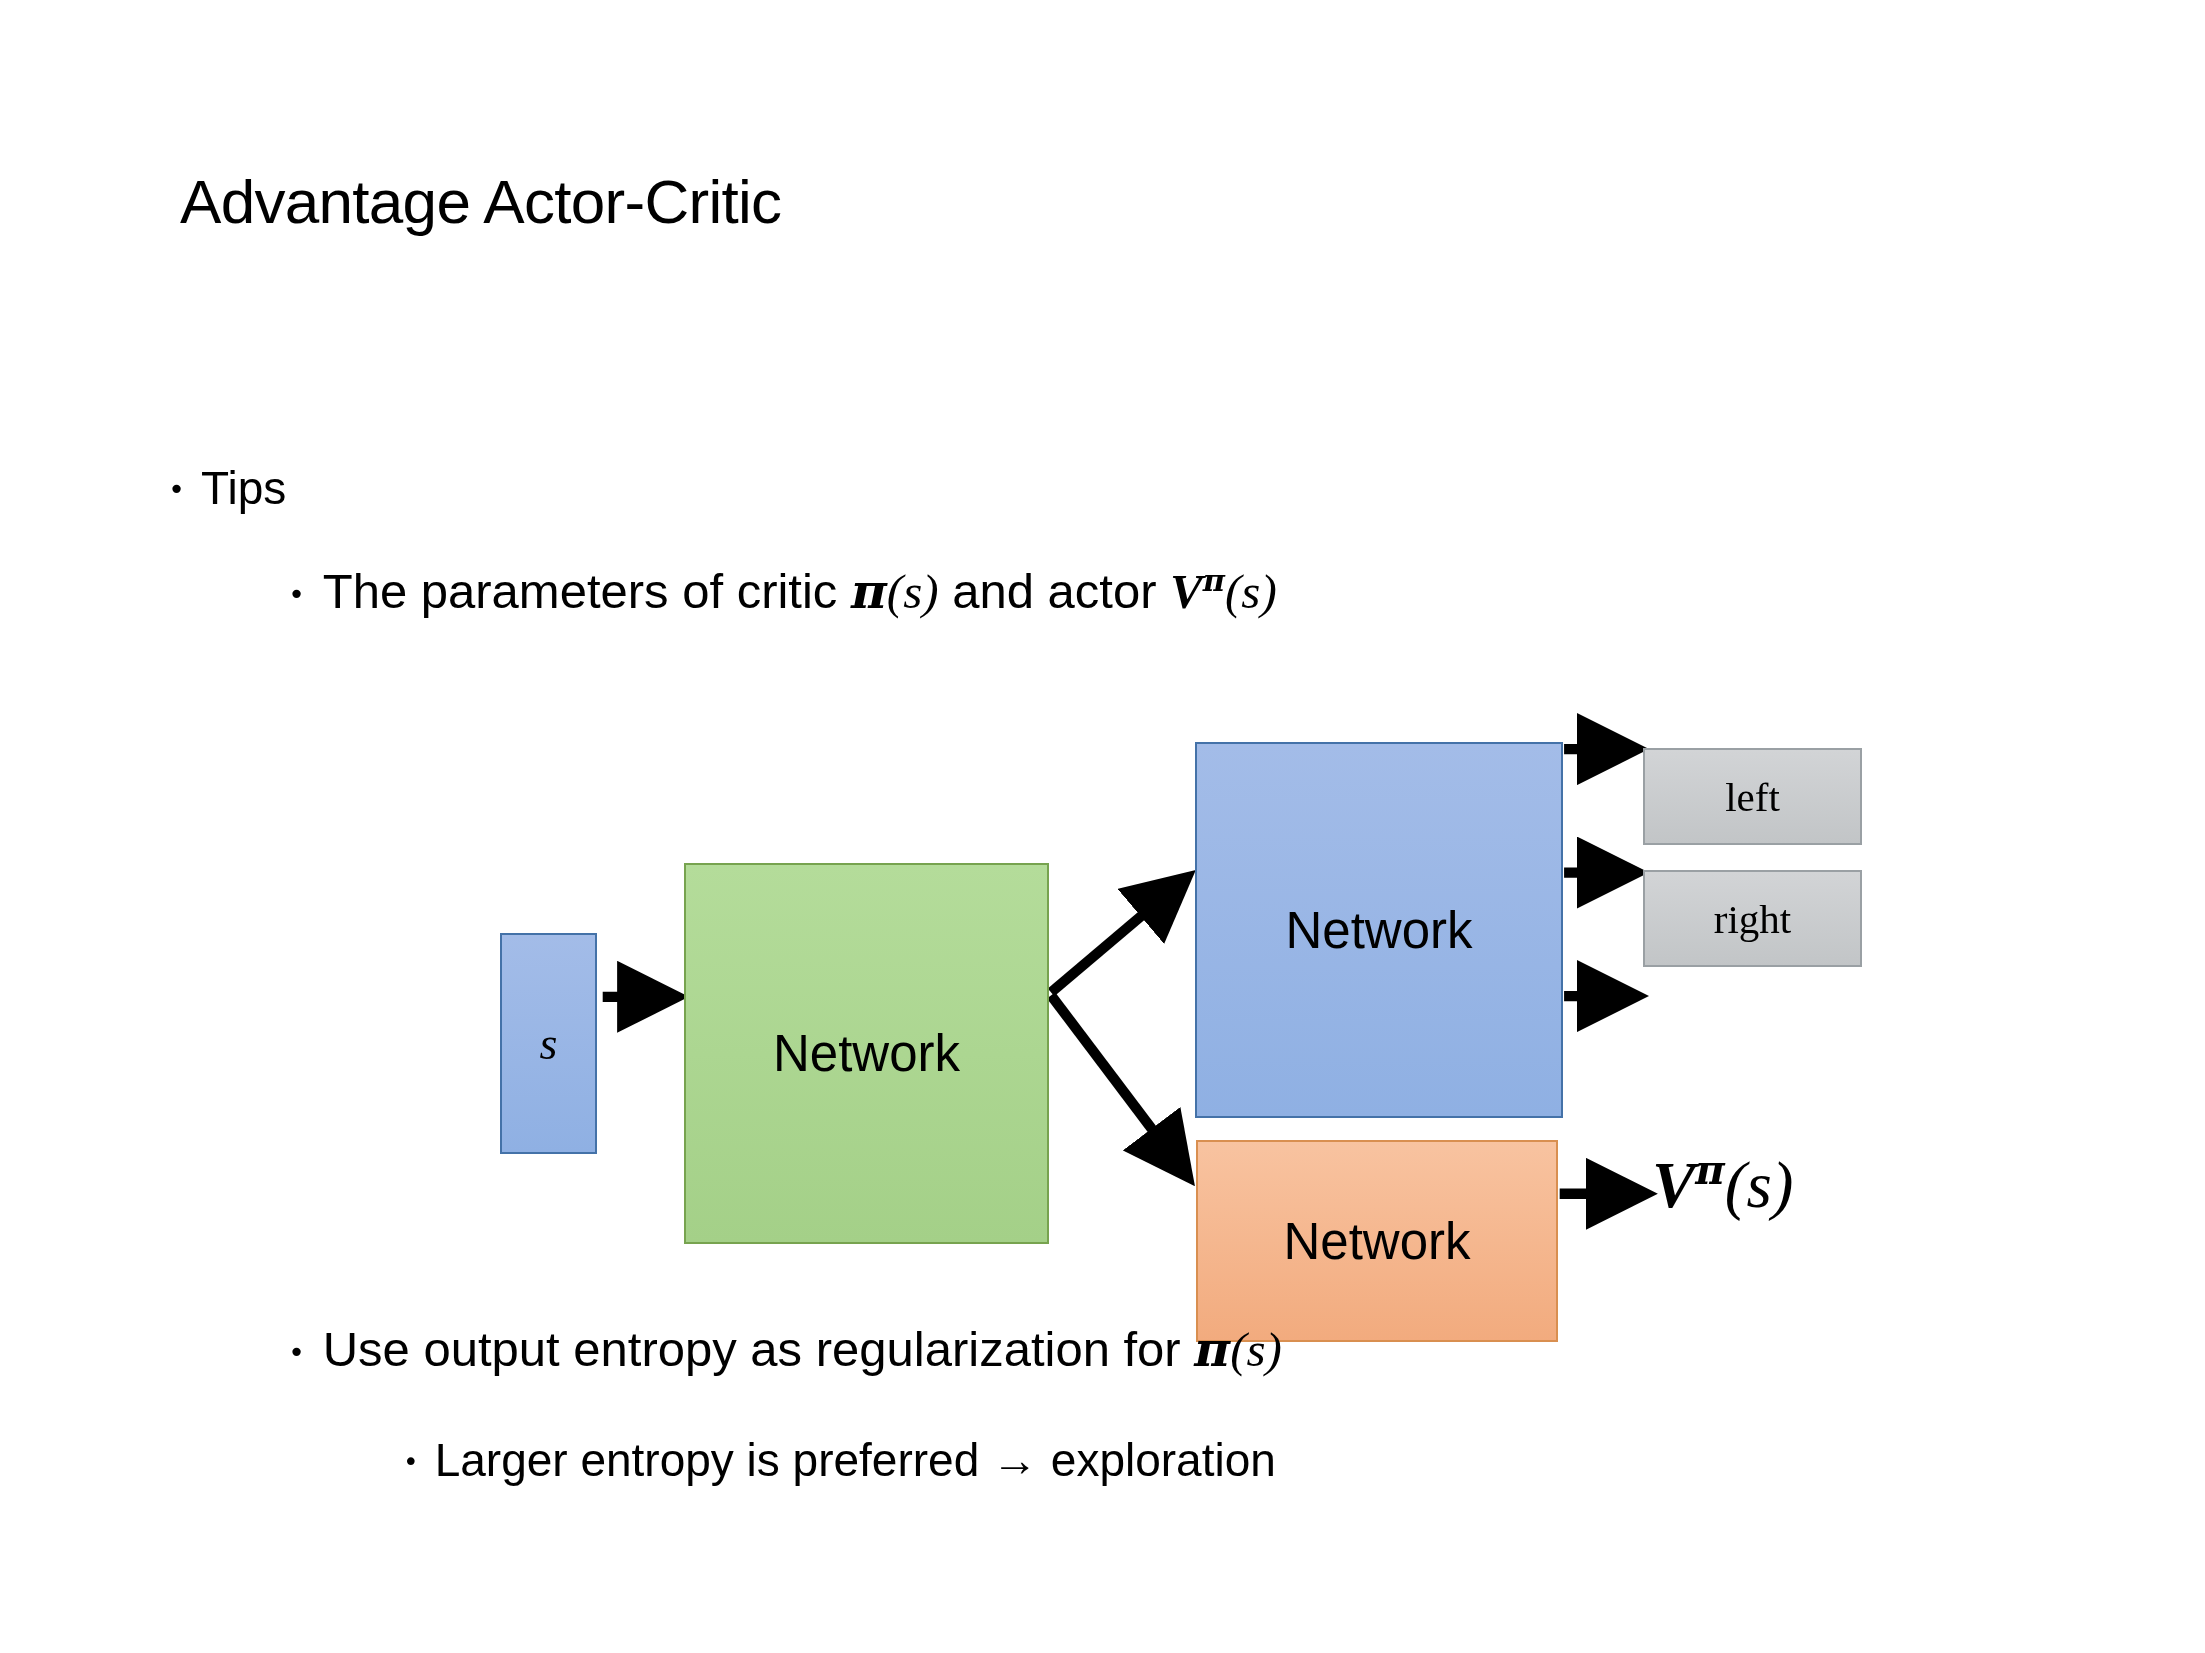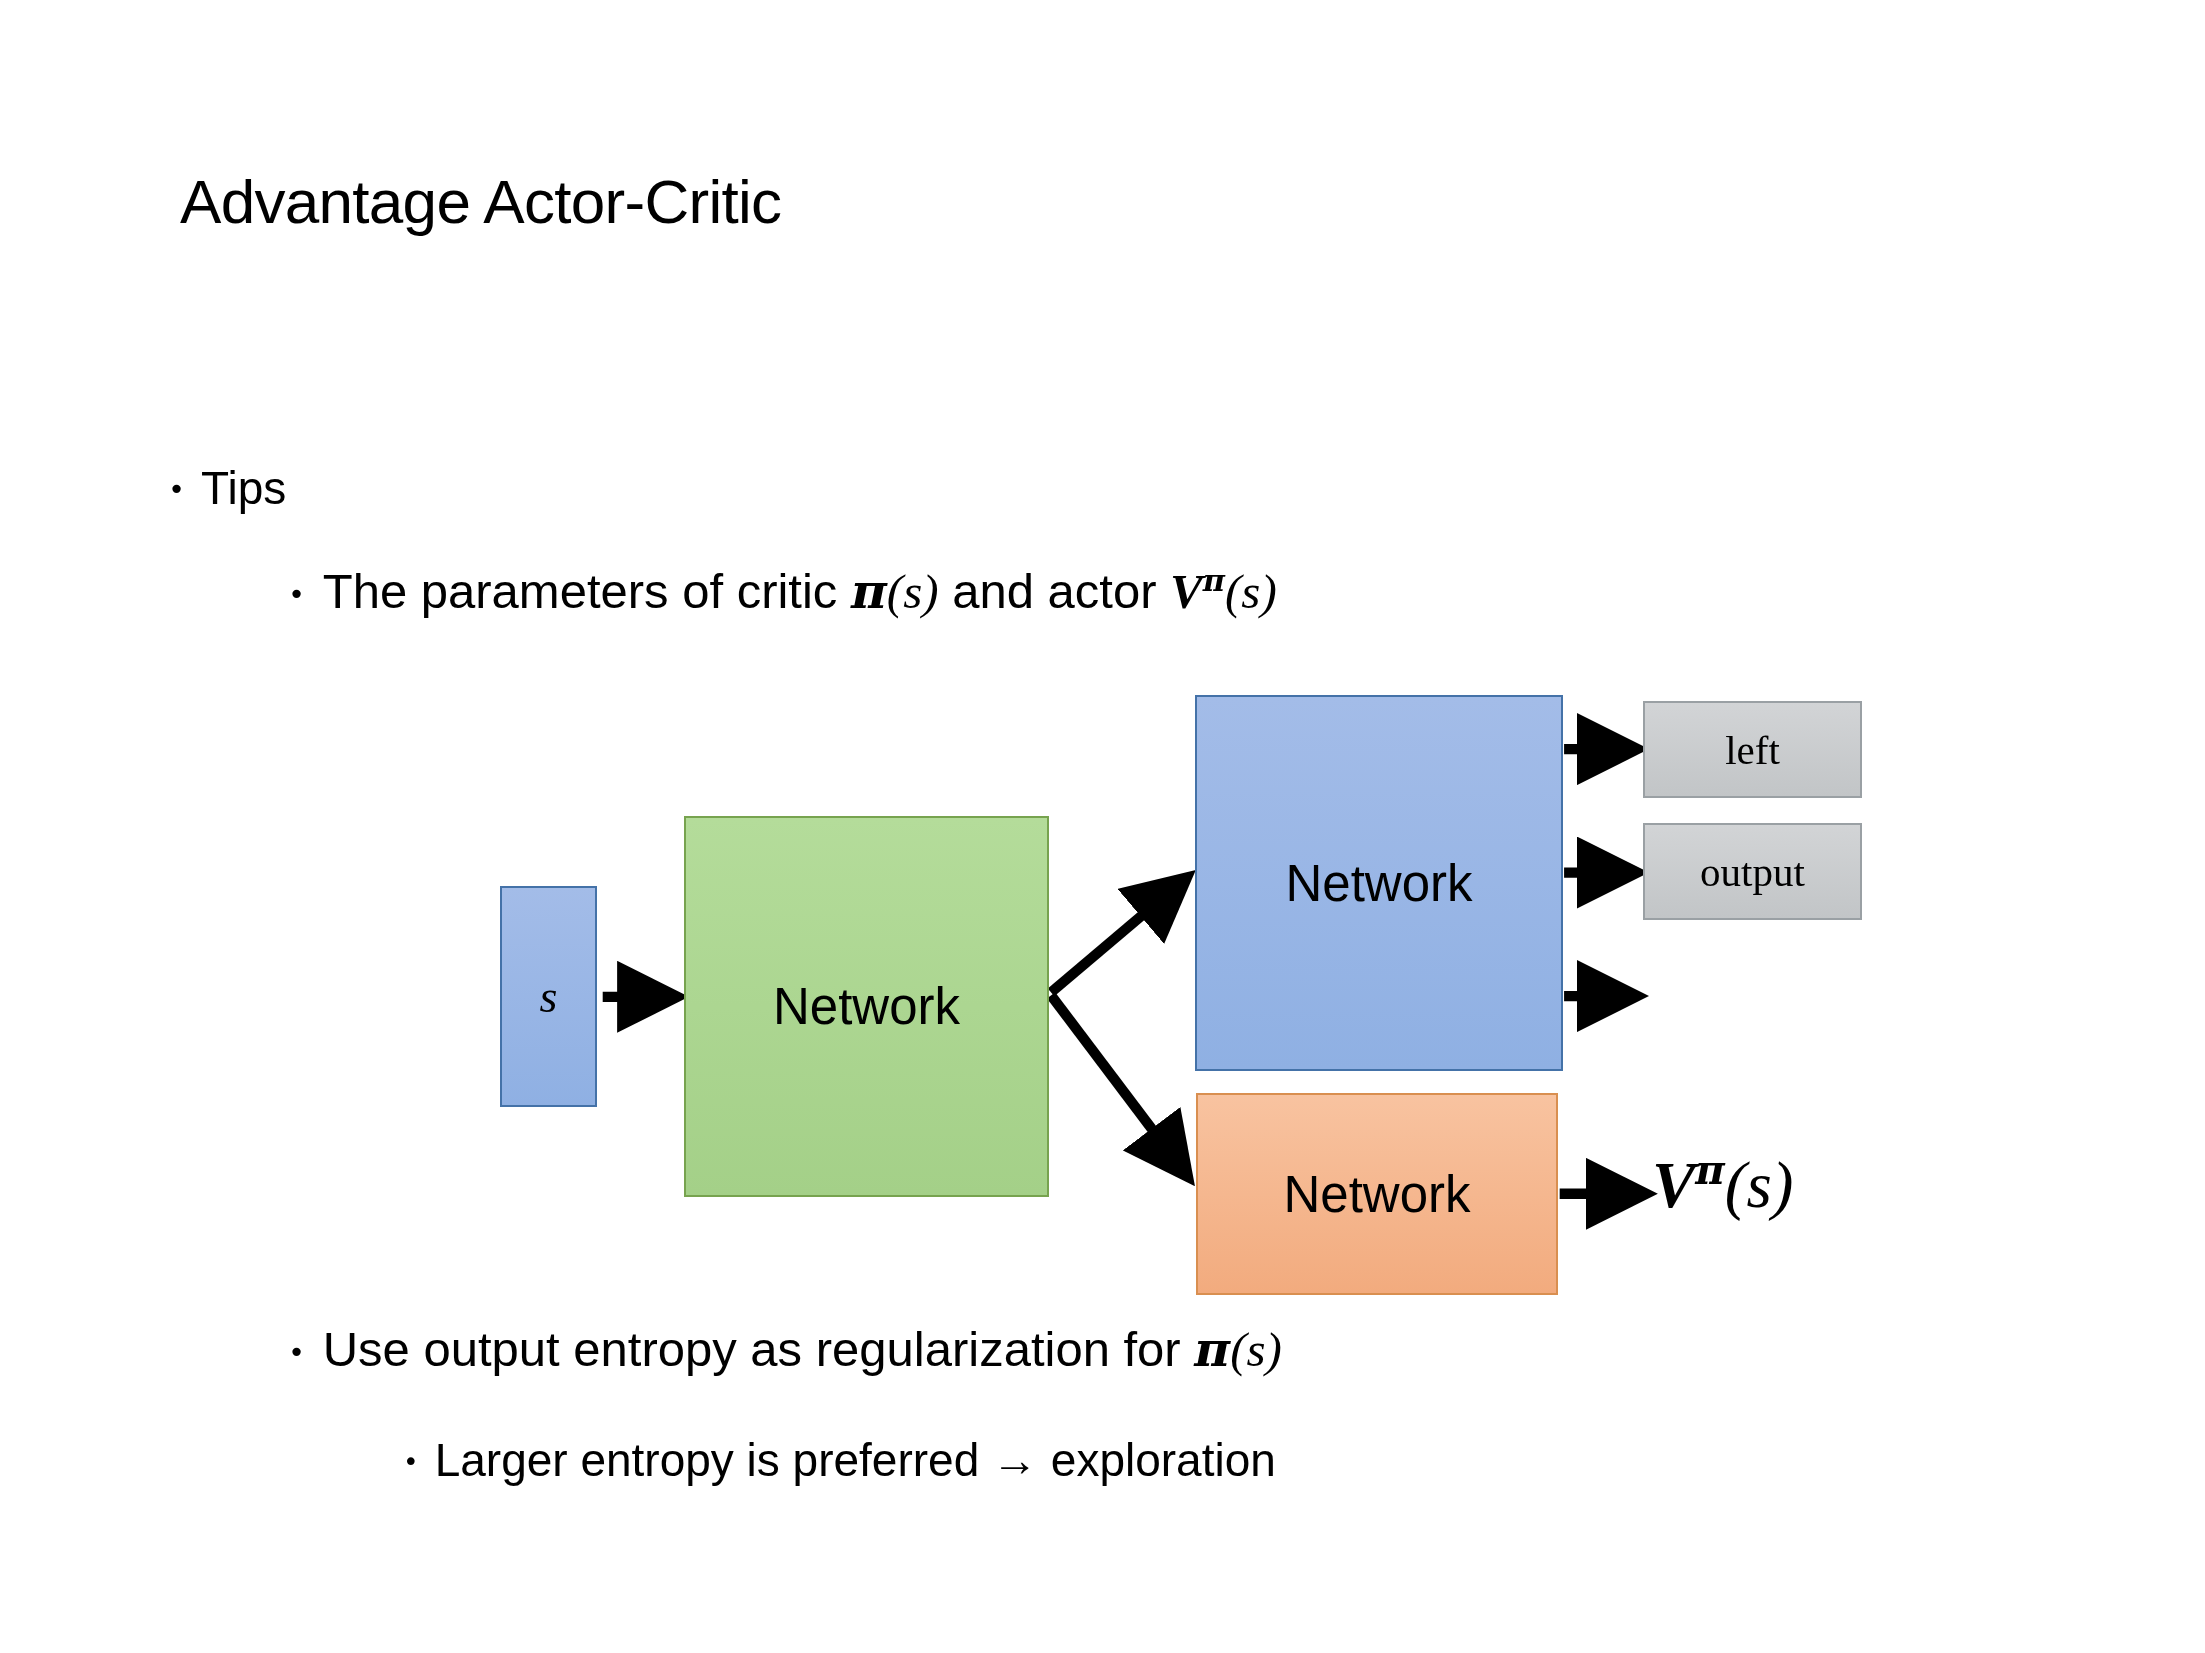--- a/index.html
+++ b/index.html
@@ -112,20 +112,21 @@
     height: 1654px;
     pointer-events: none;
   }
   .dbox {
     position: absolute;
     box-sizing: border-box;
     display: flex;
     align-items: center;
     justify-content: center;
     font-family: "Liberation Sans", sans-serif;
+    margin-top: 47px;
   }
 
   #box-state {
     left: 500px;  top: 886px;  width: 97px; height: 221px;
     background: linear-gradient(180deg, #a3bce8 0%, #8fb0e3 100%);
     border: 2.2px solid #4472a8;
   }
   #box-state .lbl {
     font-family: "Liberation Serif", serif;
     font-style: italic;
@@ -237,21 +238,21 @@
   </div>
 
   <div class="dbox" id="box-critic">
     <span class="lbl">Network</span>
   </div>
 
   <div class="dbox outbox" id="out-left">
     <span class="lbl">left</span>
   </div>
   <div class="dbox outbox" id="out-right">
-    <span class="lbl">output</span>
+    <span class="lbl">right</span>
   </div>
 
   <div id="value-label"><span class="math-V">V</span><span class="math-sup">π</span><span class="math">(s)</span></div>
 
 </div>
 
 <div class="bullet-row" id="bullet-entropy">
   <span class="bullet-dot">•</span>
   <span class="bullet-text"><span>Use output entropy as regularization for </span><span class="math-pi">π</span><span class="math">(s)</span></span>
 </div>

